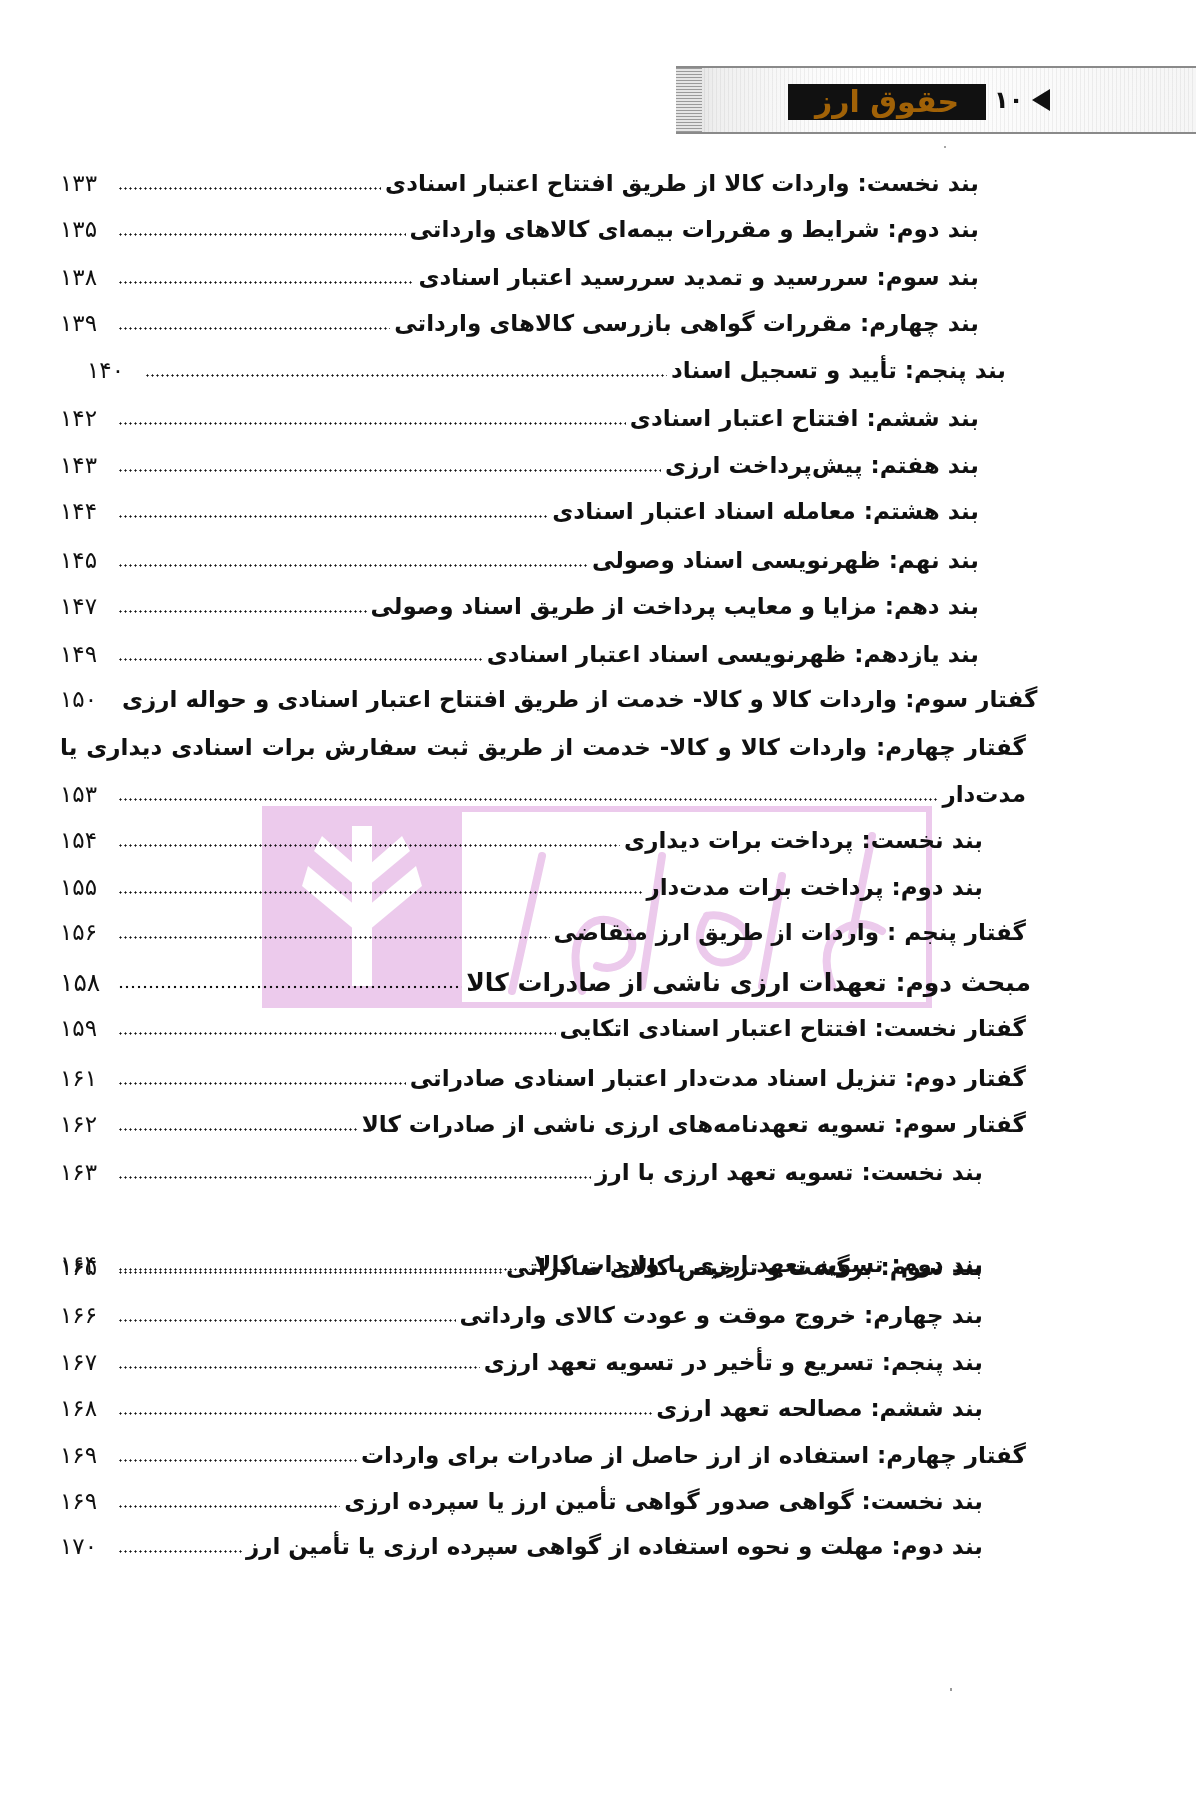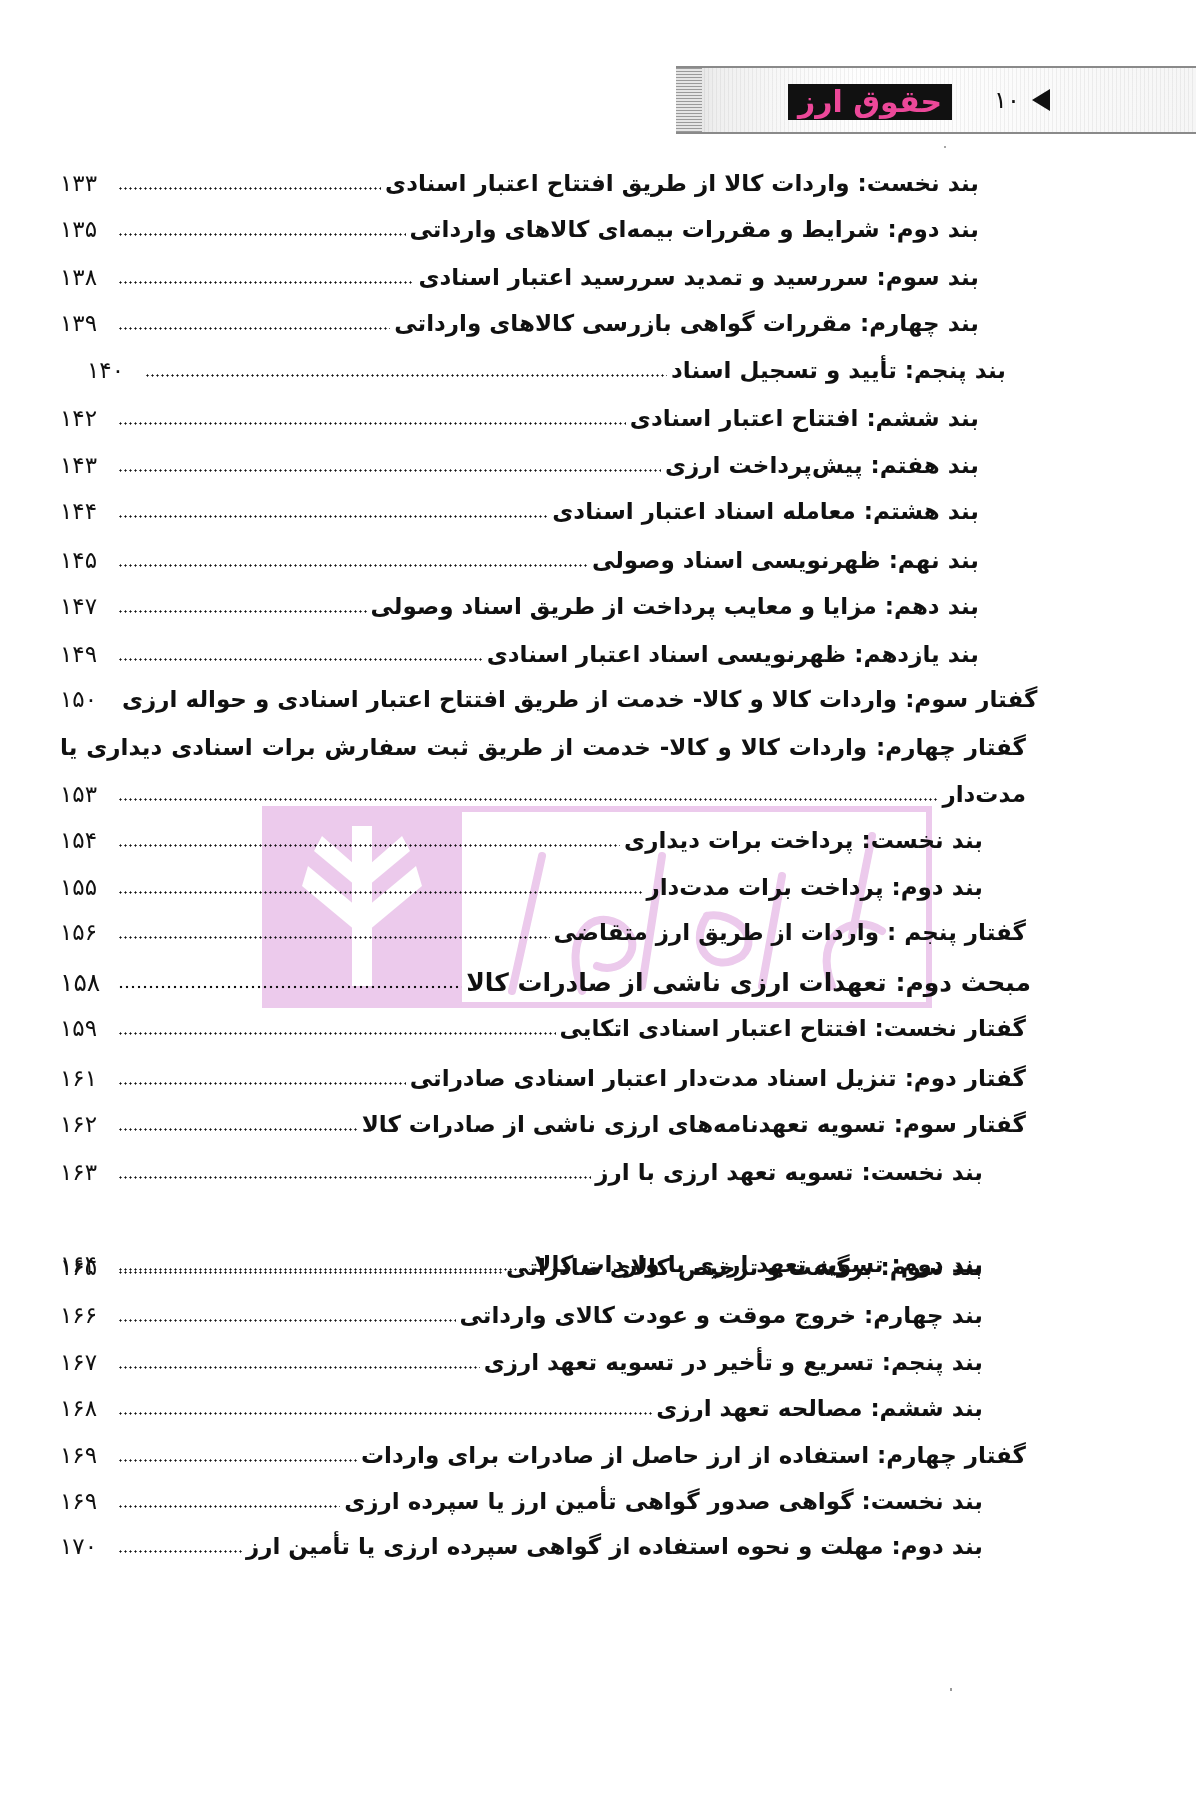--- a/index.html
+++ b/index.html
@@ -7,24 +7,24 @@
          font-family: "DejaVu Sans", sans-serif; color: #111; }
 
   
   .header-band { position: absolute; left: 676px; top: 66px; width: 520px; height: 64px;
     border-top: 2px solid #8a8a8a; border-bottom: 2px solid #8a8a8a;
     background:
       repeating-linear-gradient(90deg, rgba(0,0,0,0.05) 0 1px, transparent 1px 4px),
       linear-gradient(90deg, #d9d9d9 0px, #efefef 40px, #fafafa 120px, #ffffff 200px, #f6f6f6 520px); }
   .header-band::before { content: ""; position: absolute; left: 0; top: 0; width: 26px; height: 100%;
     background: repeating-linear-gradient(0deg, #9a9a9a 0 1px, #e5e5e5 1px 3px); }
-  .book-title { position: absolute; left: 112px; top: 16px; height: 36px; padding: 0 10px;
-    background: #111; color: #ec4899; font-weight: bold; font-size: 30px; line-height: 36px;
+  .book-title { position: absolute; left: 112px; top: 16px; height: 36px; padding: 0 27px;
+    background: #111; color: #a16207; font-weight: bold; font-size: 30px; line-height: 36px;
     direction: rtl; letter-spacing: -1px; }
-  .page-num { position: absolute; left: 318px; top: 14px; font-weight: normal; font-size: 24px;
+  .page-num { position: absolute; left: 318px; top: 14px; font-weight: bold; font-size: 24px;
     line-height: 36px; direction: rtl; }
   .page-arrow { position: absolute; left: 356px; top: 21px; width: 0; height: 0;
     border-top: 11px solid transparent; border-bottom: 11px solid transparent;
     border-right: 18px solid #111; }
   .tiny-dot { position: absolute; left: 944px; top: 146px; width: 2px; height: 2px; background: #888; border-radius: 1px; }
 
   
   .wm { position: absolute; left: 262px; top: 806px; width: 670px; height: 202px; background: #ebc8eb; opacity: 0.95; }
   .wm-inner { position: absolute; left: 200px; top: 6px; width: 464px; height: 190px; background: #ffffff; }
   .wm-tree { position: absolute; left: 30px; top: 10px; width: 140px; height: 180px; }

